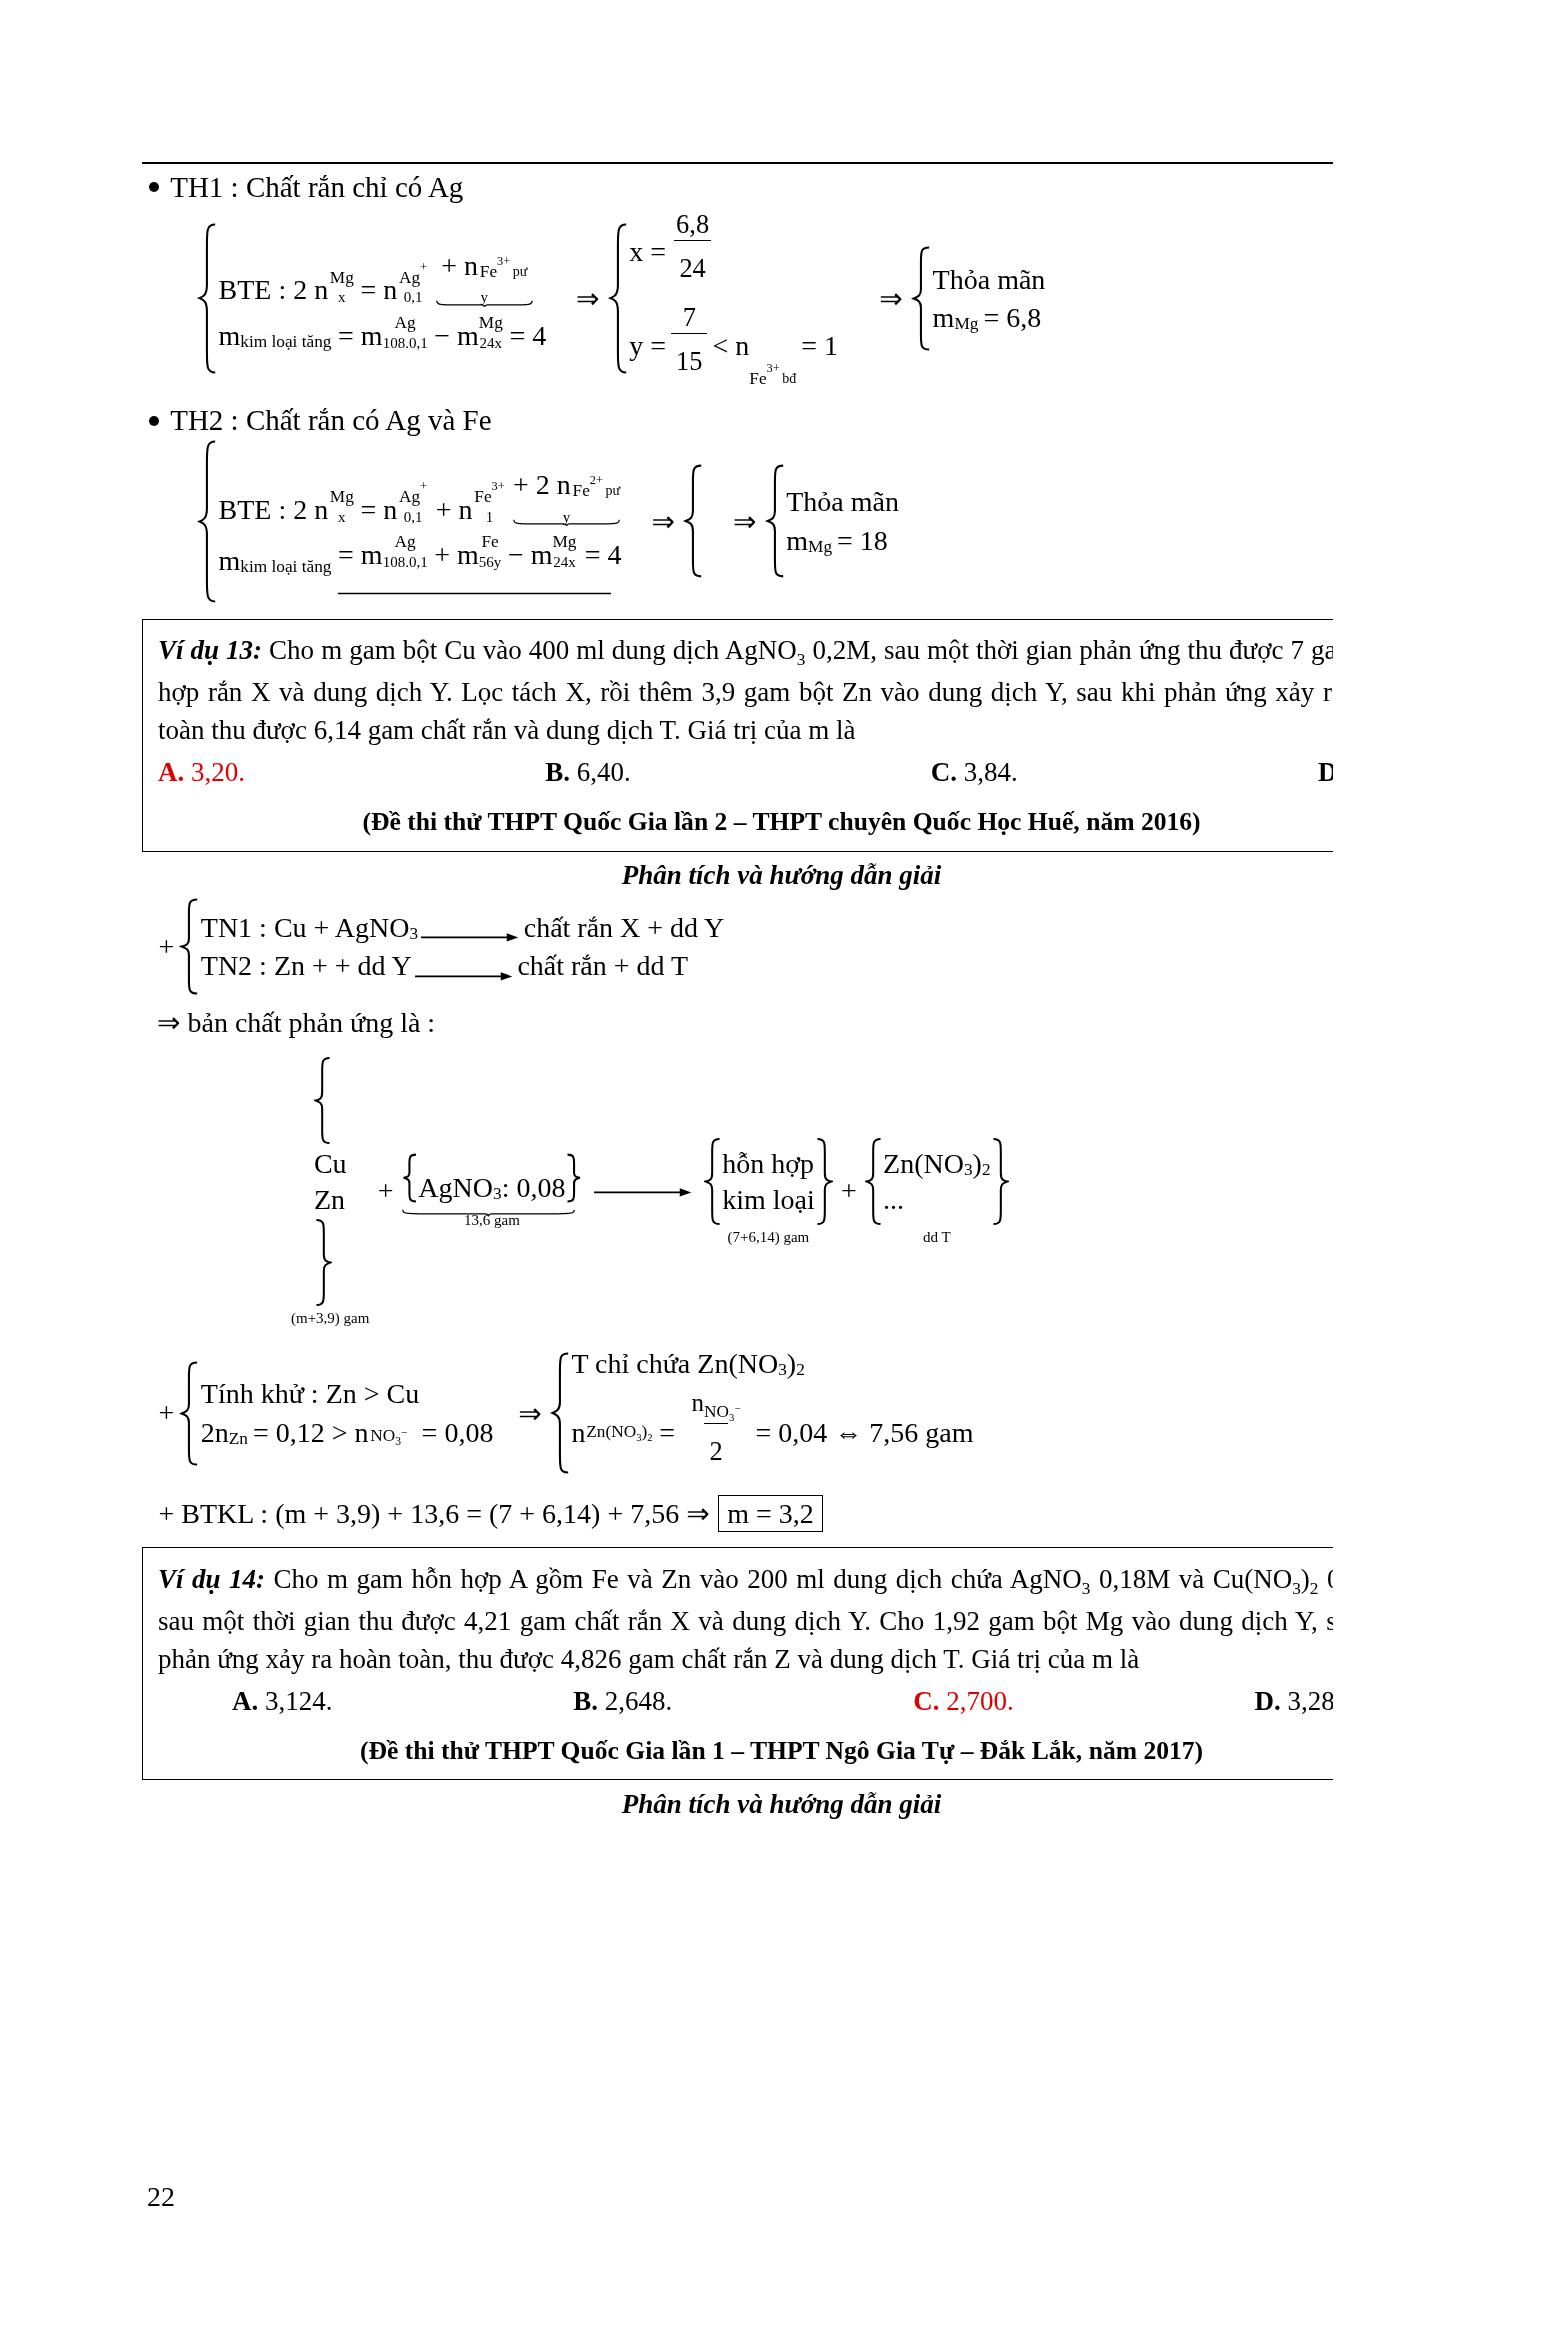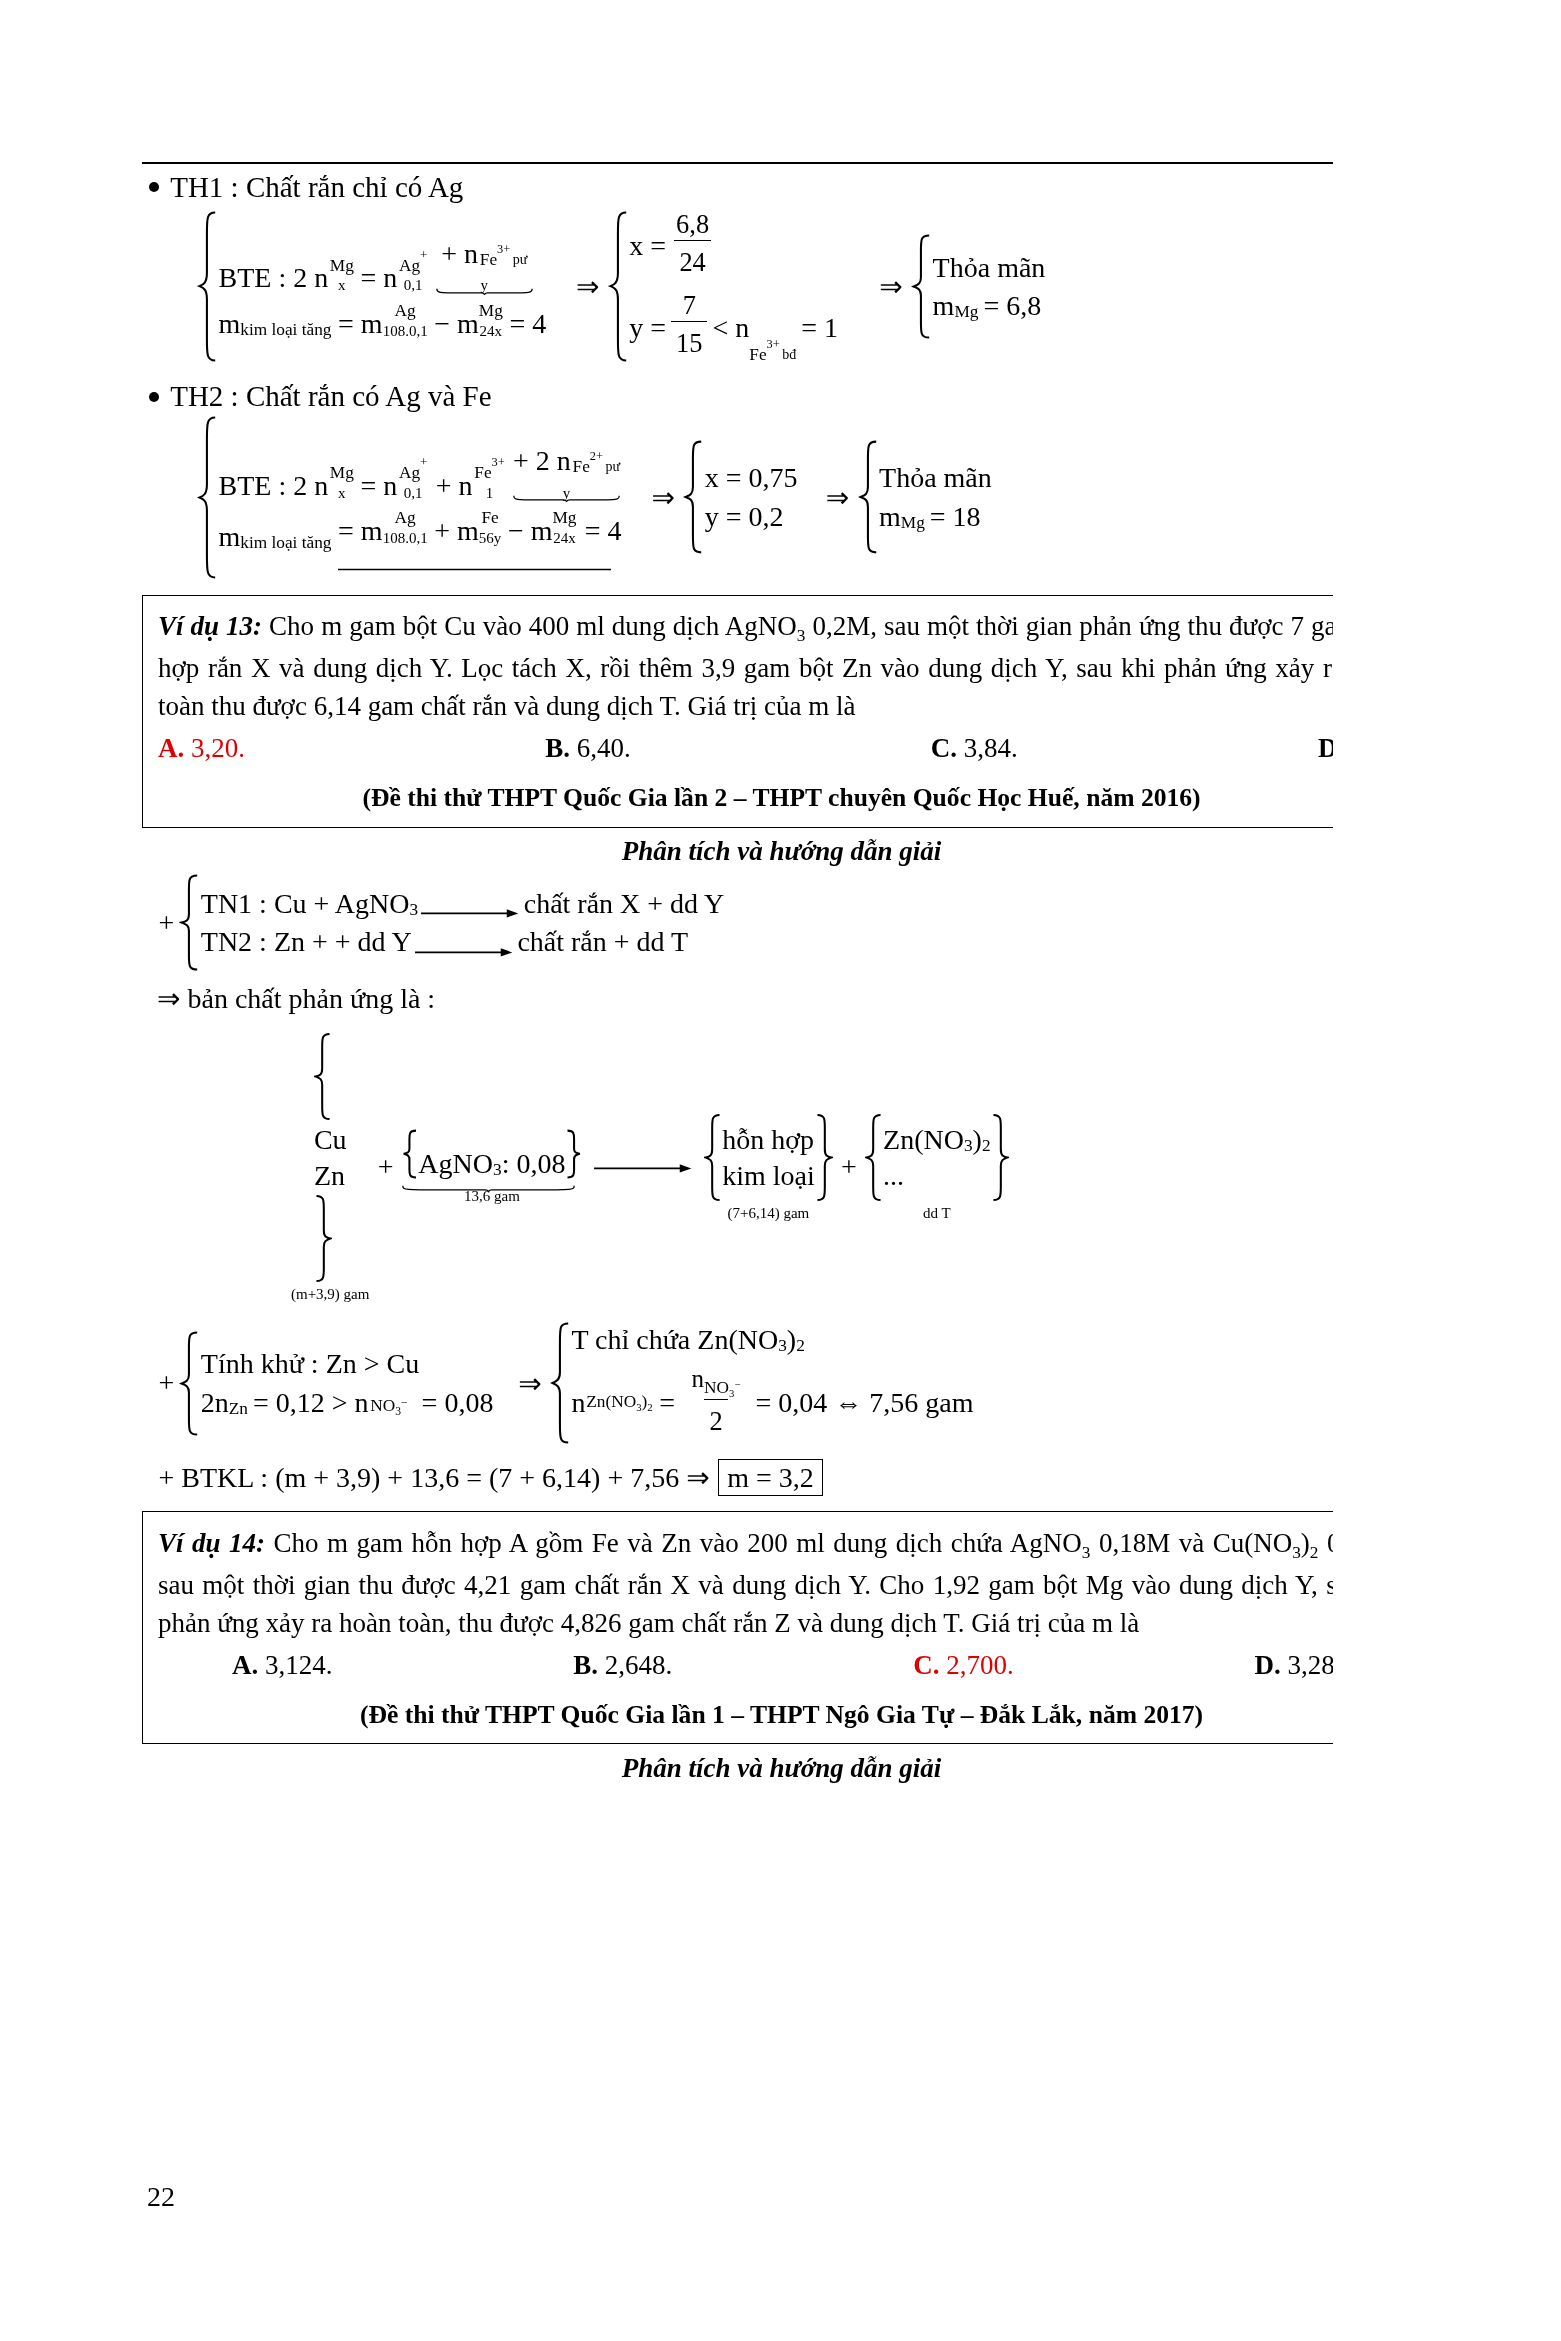--- a/index.html
+++ b/index.html
@@ -83,21 +83,21 @@
 
   
   .frac{
     display:inline-flex;
     flex-direction:column;
     align-items:center;
     vertical-align:middle;
     margin:0 5px;
   }
   .frac .num{padding:0 5px;font-size:26.4px;}
-  .frac .den{padding:6px 5px;font-size:26.4px;border-top:1.7px solid #000;}
+  .frac .den{padding:12px 5px;font-size:26.4px;border-top:1.7px solid #000;}
 
   .arrow{font-size:28px;margin:0 8.3px;}
 
   .boxed{
     display:inline-block;
     border:1.7px solid #000;
     padding:1.7px 8.3px;
     font-size:28px;
   }
 
@@ -360,24 +360,20 @@
 
       <div class="centerish" style="margin-left:21.5px;">
         <span class="arrow">⇒</span>
       </div>
 
       <div class="brace">
         <svg width="21.5" height="116" viewBox="0 0 26 140">
             <path d="M22 3 C12 3 12 8 12 24 L12 58 C12 67 8 68 3 70 C8 72 12 73 12 82 L12 116 C12 132 12 137 22 137" fill="none" stroke="#000" stroke-width="2.5"></path>
           </svg>
       </div>
-      <div class="rows">
-        <div class="row">x = 0,75</div>
-        <div class="row">y = 0,2</div>
-      </div>
 
       <div class="centerish" style="margin-left:20px;">
         <span class="arrow">⇒</span>
       </div>
 
       <div class="brace">
         <svg width="21.5" height="116" viewBox="0 0 26 140">
             <path d="M22 3 C12 3 12 8 12 24 L12 58 C12 67 8 68 3 70 C8 72 12 73 12 82 L12 116 C12 132 12 137 22 137" fill="none" stroke="#000" stroke-width="2.5"></path>
           </svg>
       </div>

